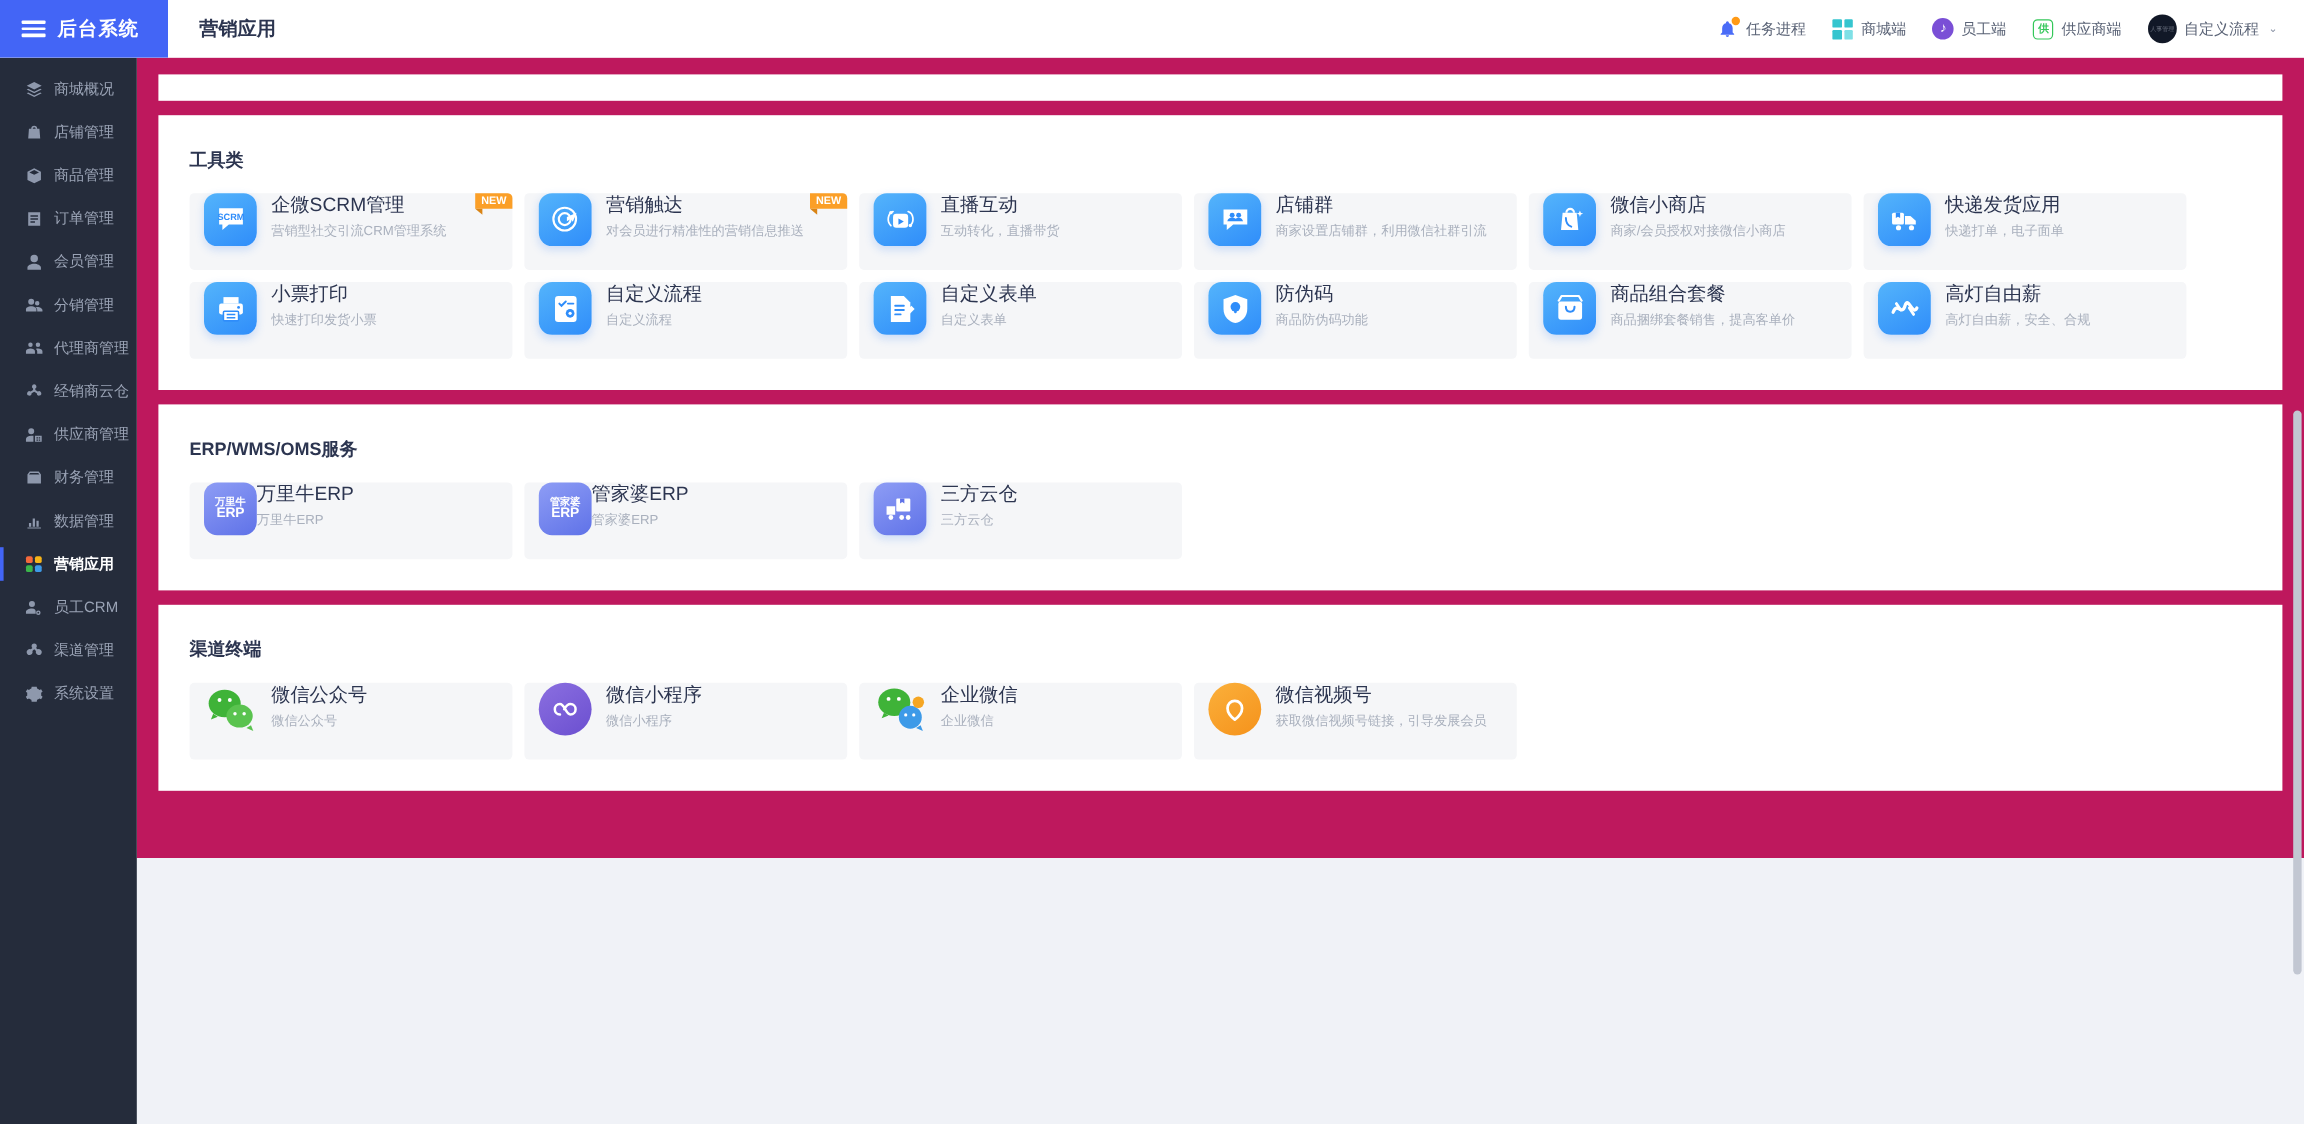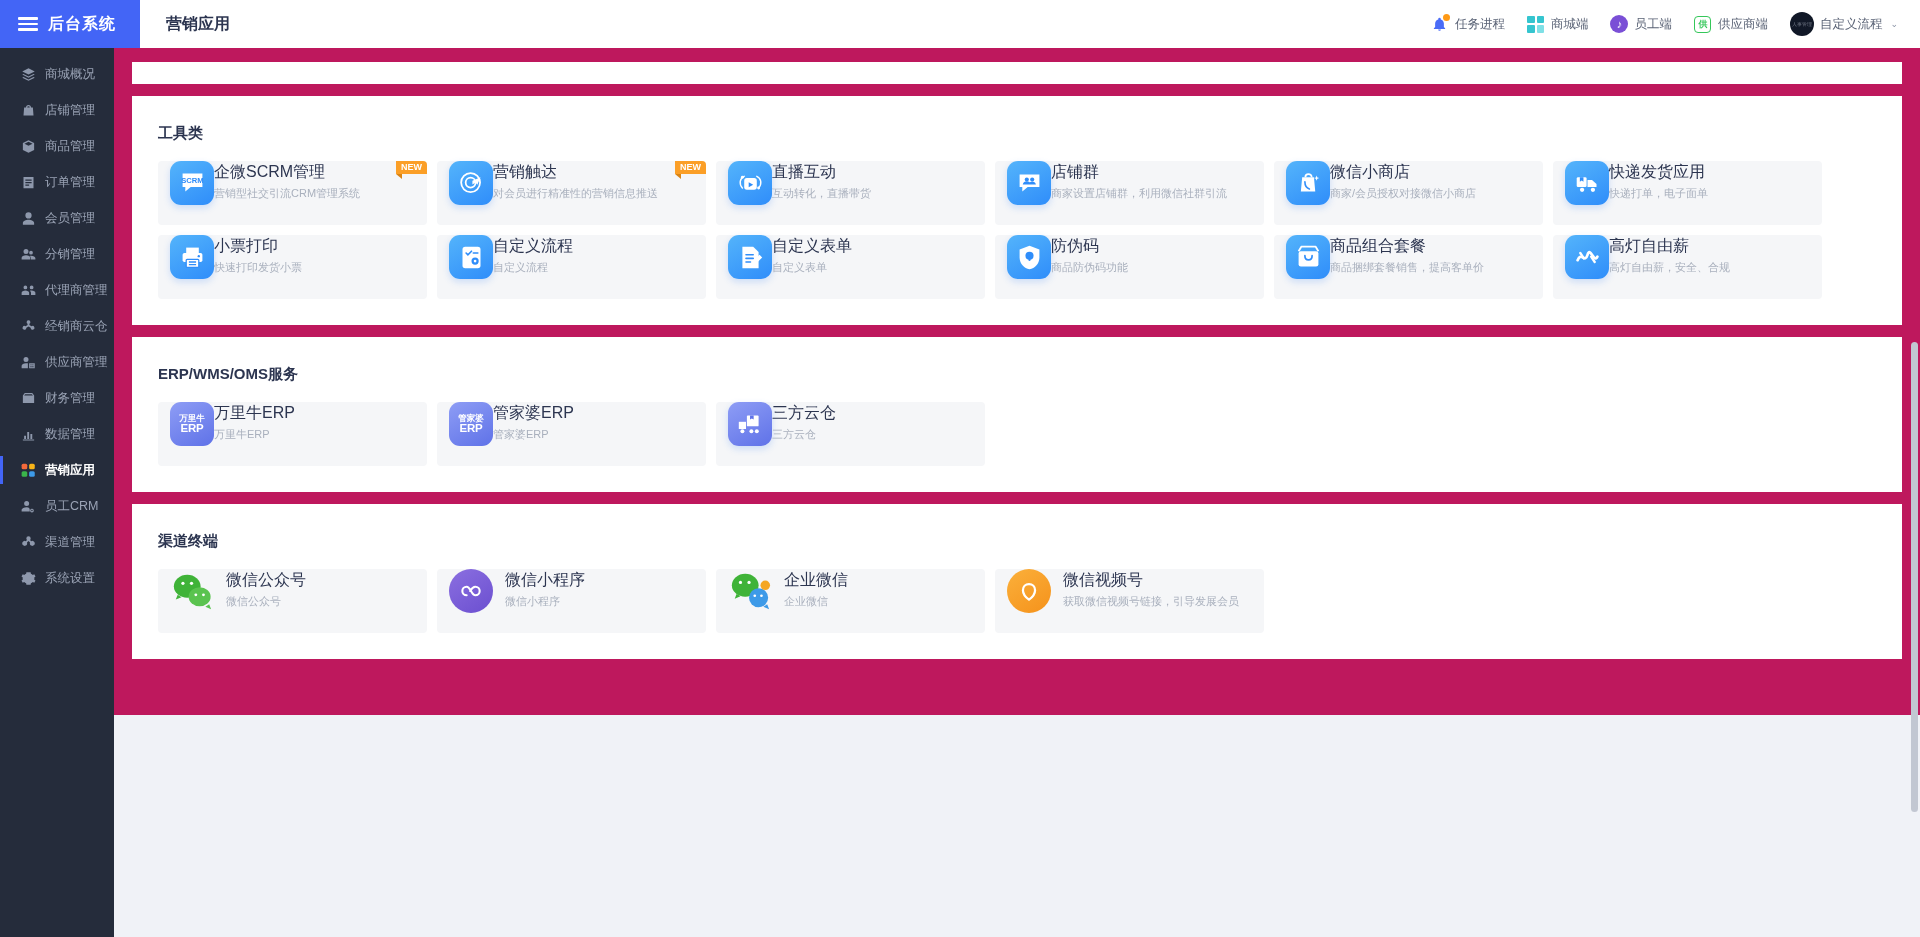--- a/index.html
+++ b/index.html
@@ -36,21 +36,21 @@
   .nav-ic { width:16px; height:16px; flex:none; display:flex; align-items:center; justify-content:center; }
   .nav-ic svg { width:15px; height:15px; fill:#8e98ac; }
   .nav-item.active .nav-ic svg { fill:#fff; }
 
   
   .main { position:absolute; top:48px; left:114px; width:1806px; height:667px; overflow:hidden; background:#be185d; }
   .panel { background:#fff; margin:0 18px 12px 18px; padding:0 0 16px 0; }
   .sec-title { font-size:15px; font-weight:bold; color:#2c3550; padding:28px 0 18px 26px; }
   .grid { display:flex; flex-wrap:wrap; gap:0 10px; padding:0 26px; }
   .card { width:269px; height:64px; background:#f5f6f8; border-radius:4px; display:flex; align-items:flex-start; padding:0 12px; margin-bottom:10px; position:relative; cursor:pointer; }
-  .card-ic { width:44px; height:44px; border-radius:11px; flex:none; display:flex; align-items:center; justify-content:center; margin-right:0; box-shadow:0 3px 7px rgba(60,130,246,.22); }
+  .card-ic { width:44px; height:44px; border-radius:11px; flex:none; display:flex; align-items:center; justify-content:center; margin-right:12px; box-shadow:0 3px 7px rgba(60,130,246,.22); }
   .card-txt { min-width:0; }
   .card-title { font-size:16px; font-weight:normal; color:#2c3550; line-height:1.35; white-space:nowrap; }
   .card-sub { font-size:11px; color:#a9b0bd; line-height:1.5; margin-top:2px; white-space:nowrap; overflow:hidden; text-overflow:ellipsis; max-width:205px; }
   .ribbon { position:absolute; top:0; right:0; background:#fb9f27; color:#fff; font-size:9px; font-weight:bold; padding:1.5px 5px 2.5px 5px; line-height:1; border-top-right-radius:4px; }
   .ribbon::after { content:""; position:absolute; left:0; top:100%; border-left:0 solid transparent; border-right:6px solid #d98415; border-bottom:5px solid transparent; }
   .ic-svg { width:27px; height:27px; }
   .ic-blue { background:linear-gradient(150deg,#54b4fb 0%,#2f8dfa 100%); }
   .ic-indigo { background:linear-gradient(150deg,#8e9df5 0%,#5f72e8 100%); }
   .erp-badge { width:44px;height:44px;border-radius:11px; display:flex; flex-direction:column; align-items:center; justify-content:center; color:#fff; line-height:1.05; }
   .erp-badge .l1 { font-size:8.5px; font-weight:bold; }

